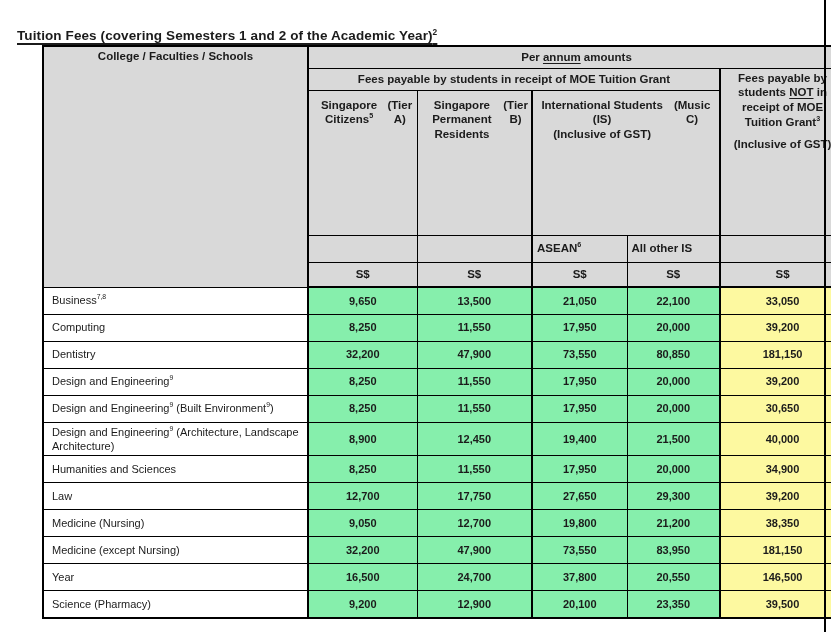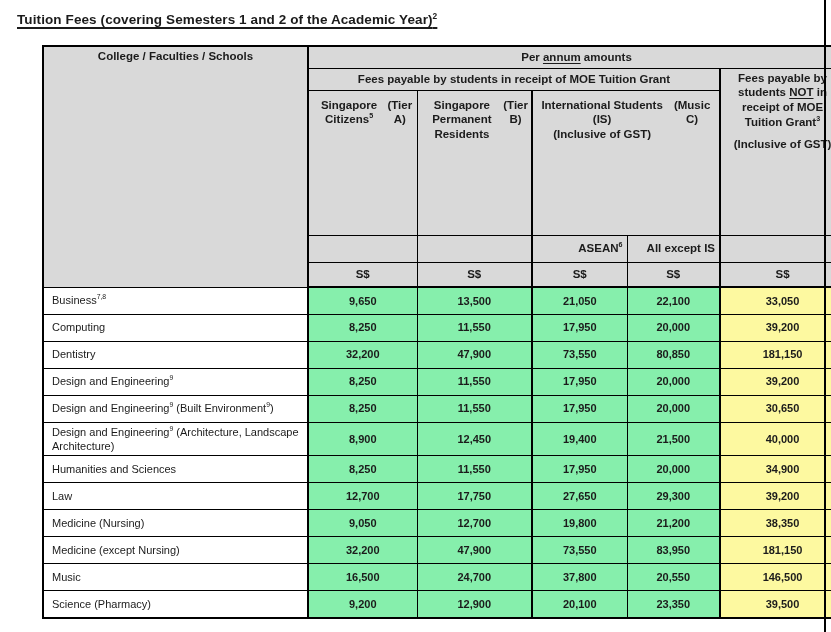--- a/index.html
+++ b/index.html
@@ -1,21 +1,21 @@
 <!DOCTYPE html>
 <html style="--header-bg: #d9d9d9; --highlight-bg: #fdf9a0;"><head>
 <meta charset="utf-8">
 <style>
   html,body { margin:0; padding:0; background:#ffffff; }
   .page {
     position:relative; width:831px; height:632px; background:#fff;
     font-family:"Liberation Sans", sans-serif; color:#1b1b1b; overflow:hidden;
   }
   .title {
-    position:absolute; left:17px; top:12px; font-size:13.5px; font-weight:bold;
+    position:absolute; left:17px; top:28px; font-size:13.5px; font-weight:bold;
     text-decoration:underline; text-decoration-thickness:1.5px; text-underline-offset:3px;
     letter-spacing:0.1px;
   }
   sup { font-size:0.62em; vertical-align:super; line-height:0; }
   .ul { text-decoration:underline; text-underline-offset:2px; }
 
   table.fees {
     position:absolute; left:13px; top:45px; width:802px;
     border-collapse:collapse; table-layout:fixed;
     border:2px solid #000;
@@ -30,21 +30,21 @@
   
   .r-thick { border-right-width:2.5px !important; }
   .b-thick { border-bottom-width:2px !important; }
 
   .college-th {
     vertical-align:top; text-align:left; padding:62px 6px 0 9px; font-size:12px;
   }
   .h1 th { height:22px; text-align:center; }
   .h2 th { height:22px; text-align:center; }
   .h3 th { height:144px; vertical-align:top; text-align:center; padding:0; }
-  .h4 th { height:27px; text-align:right; }
+  .h4 th { height:27px; text-align:left; }
   .h5 th { height:25px; text-align:center; }
 
   .tier-wrap { display:flex; flex-direction:row; justify-content:space-between; height:144px; box-sizing:border-box; padding:7px 3px 6px 3px; }
   .nogrant-th { vertical-align:top; text-align:center; padding:5px 5px 0 5px; }
   .nogrant-gst { margin-top:7px; }
 
   .fees tbody td { height:27px; }
   .fees td.label { text-align:left; padding-left:8px; font-weight:normal; background:#fff; }
   .fees td.num { text-align:center; font-weight:bold; background:#86efac; }
   .fees td.hl { background:var(--highlight-bg,#fdf9a0); }
@@ -101,21 +101,21 @@
               <div>(Inclusive of GST)</div>
             </div>
             <div>(Music C)</div>
           </div>
         </th>
       </tr>
       <tr class="h4">
         <th></th>
         <th class="r-thick"></th>
         <th>ASEAN<sup>6</sup></th>
-        <th class="r-thick">All except IS</th>
+        <th class="r-thick">All other IS</th>
         <th></th>
       </tr>
       <tr class="h5">
         <th class="b-thick">S$</th>
         <th class="r-thick b-thick">S$</th>
         <th class="b-thick">S$</th>
         <th class="r-thick b-thick">S$</th>
         <th class="b-thick">S$</th>
       </tr>
     </thead>
@@ -194,21 +194,21 @@
     </tr>
         <tr>
       <td class="label r-thick">Medicine (except Nursing)</td>
       <td class="num">32,200</td>
       <td class="num r-thick">47,900</td>
       <td class="num">73,550</td>
       <td class="num r-thick">83,950</td>
       <td class="num hl">181,150</td>
     </tr>
         <tr>
-      <td class="label r-thick">Music</td>
+      <td class="label r-thick">Year</td>
       <td class="num">16,500</td>
       <td class="num r-thick">24,700</td>
       <td class="num">37,800</td>
       <td class="num r-thick">20,550</td>
       <td class="num hl">146,500</td>
     </tr>
         <tr>
       <td class="label r-thick">Science (Pharmacy)</td>
       <td class="num">9,200</td>
       <td class="num r-thick">12,900</td>

